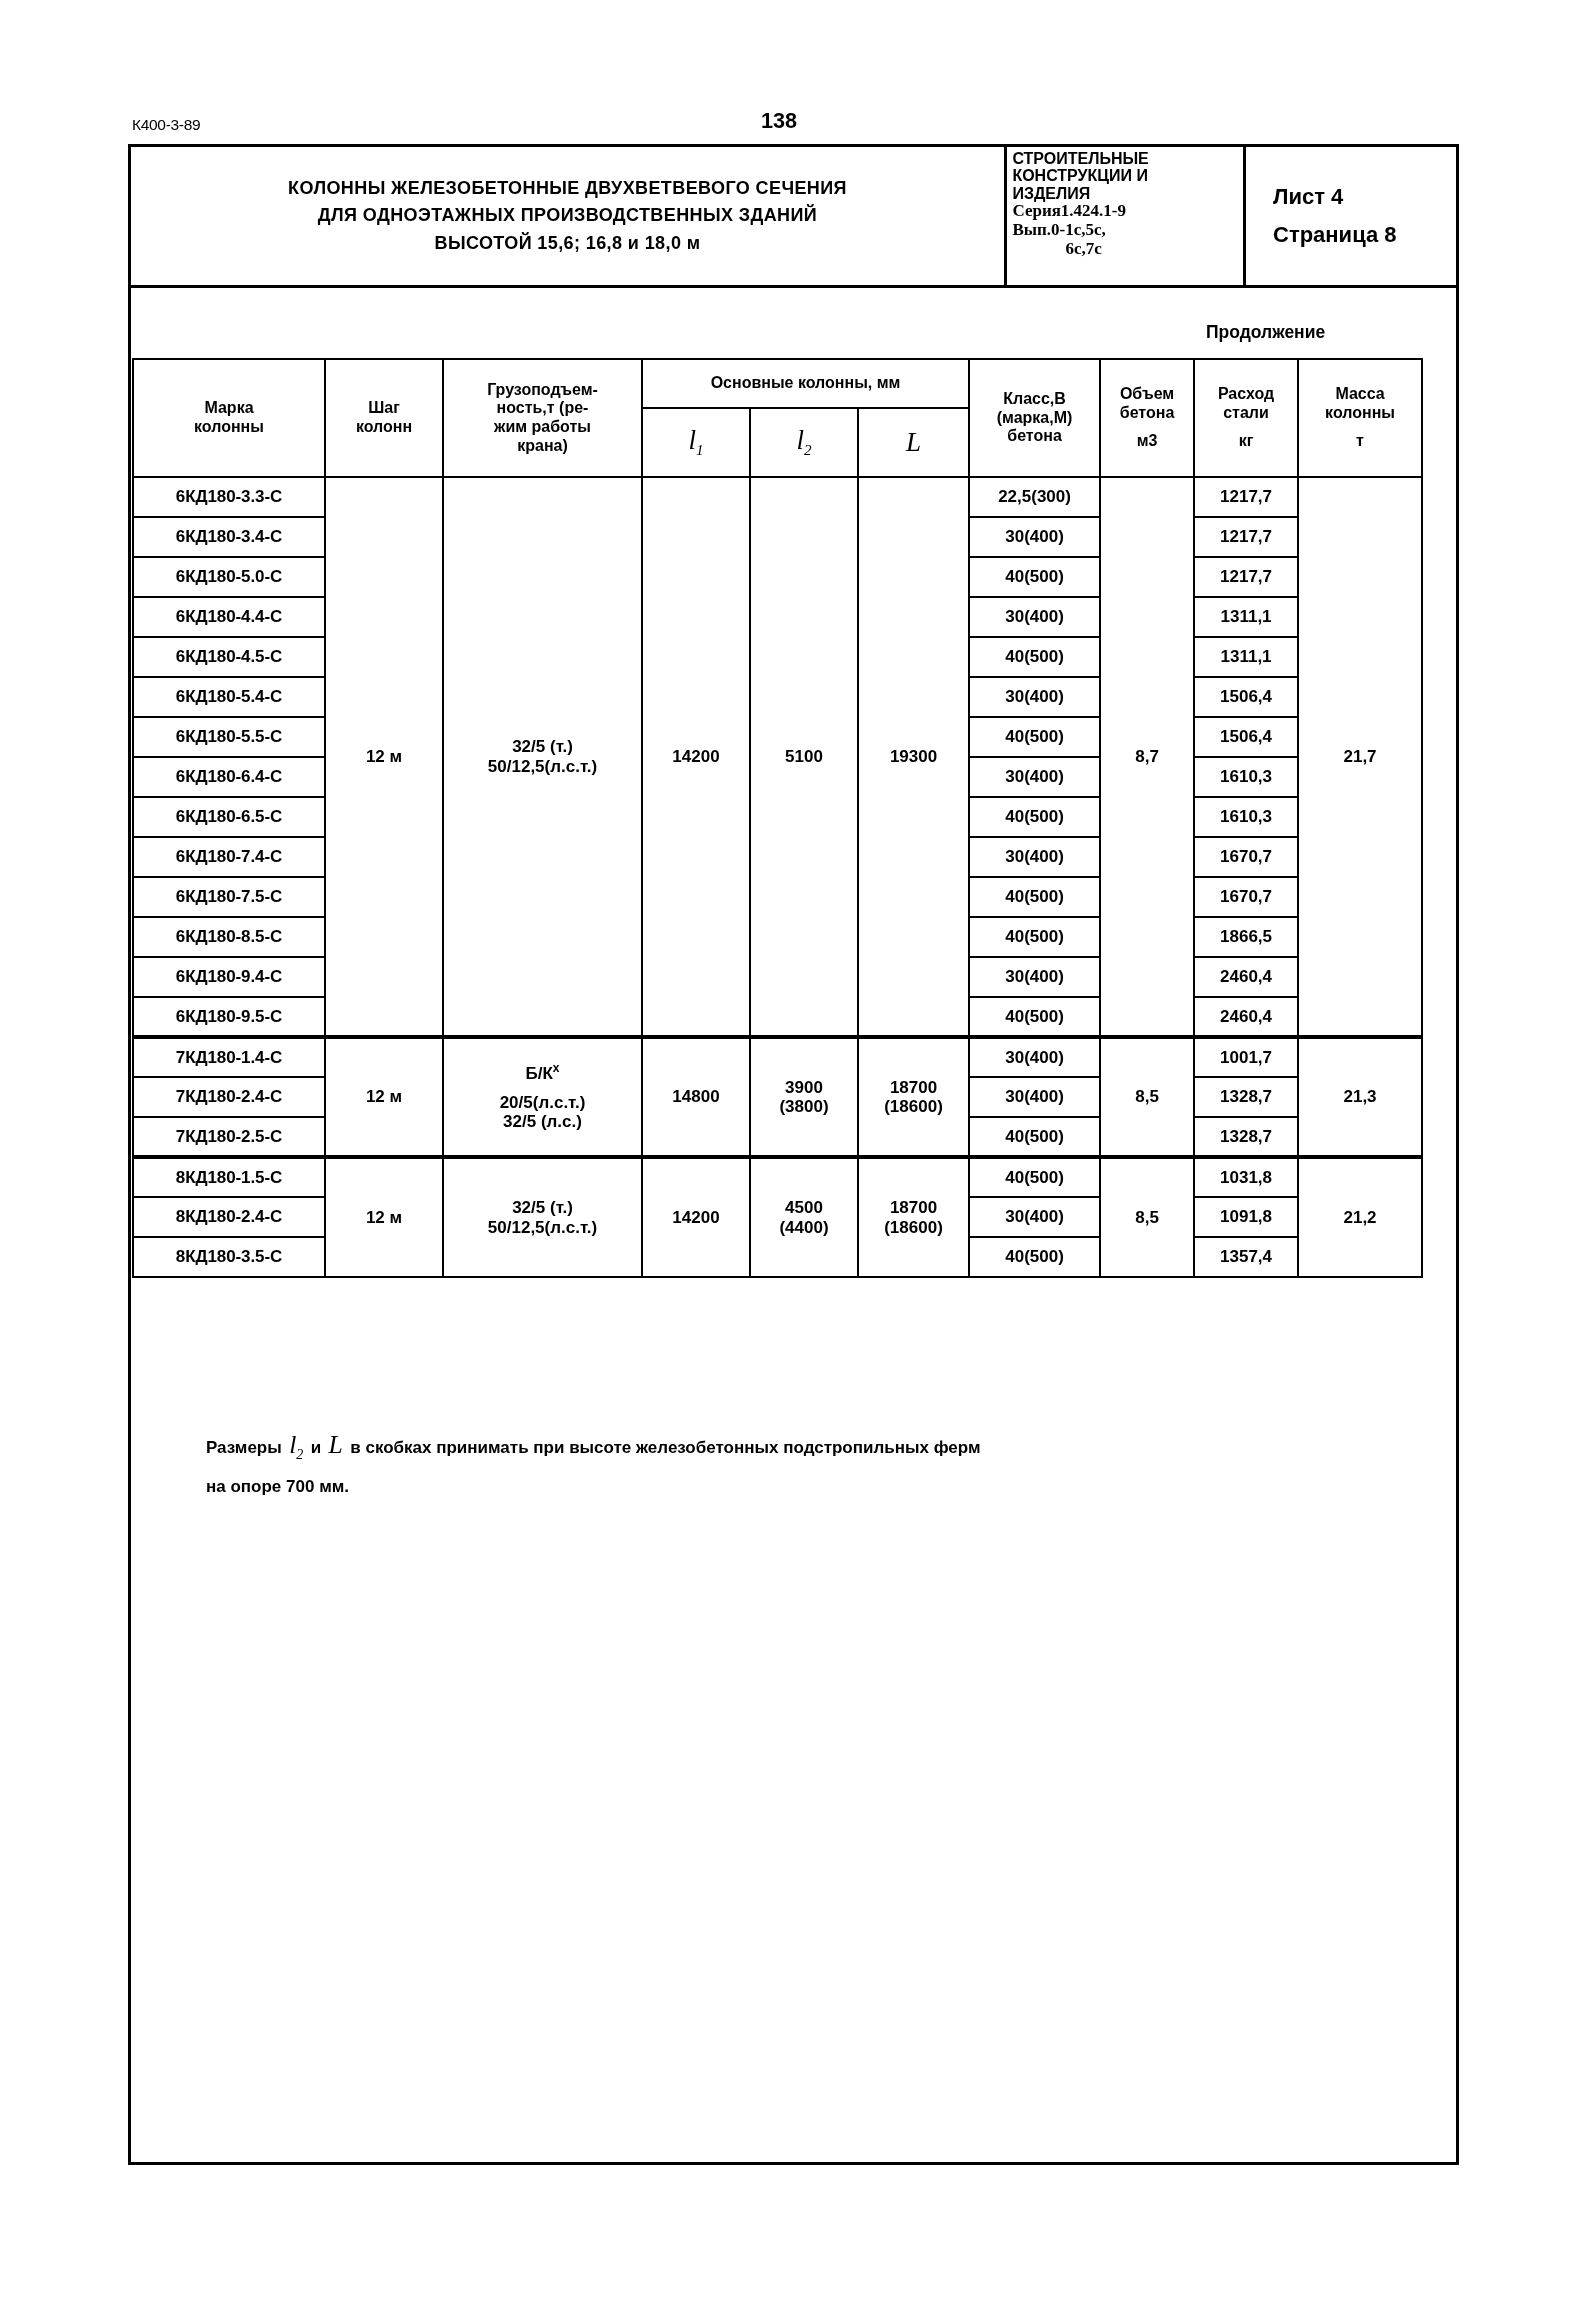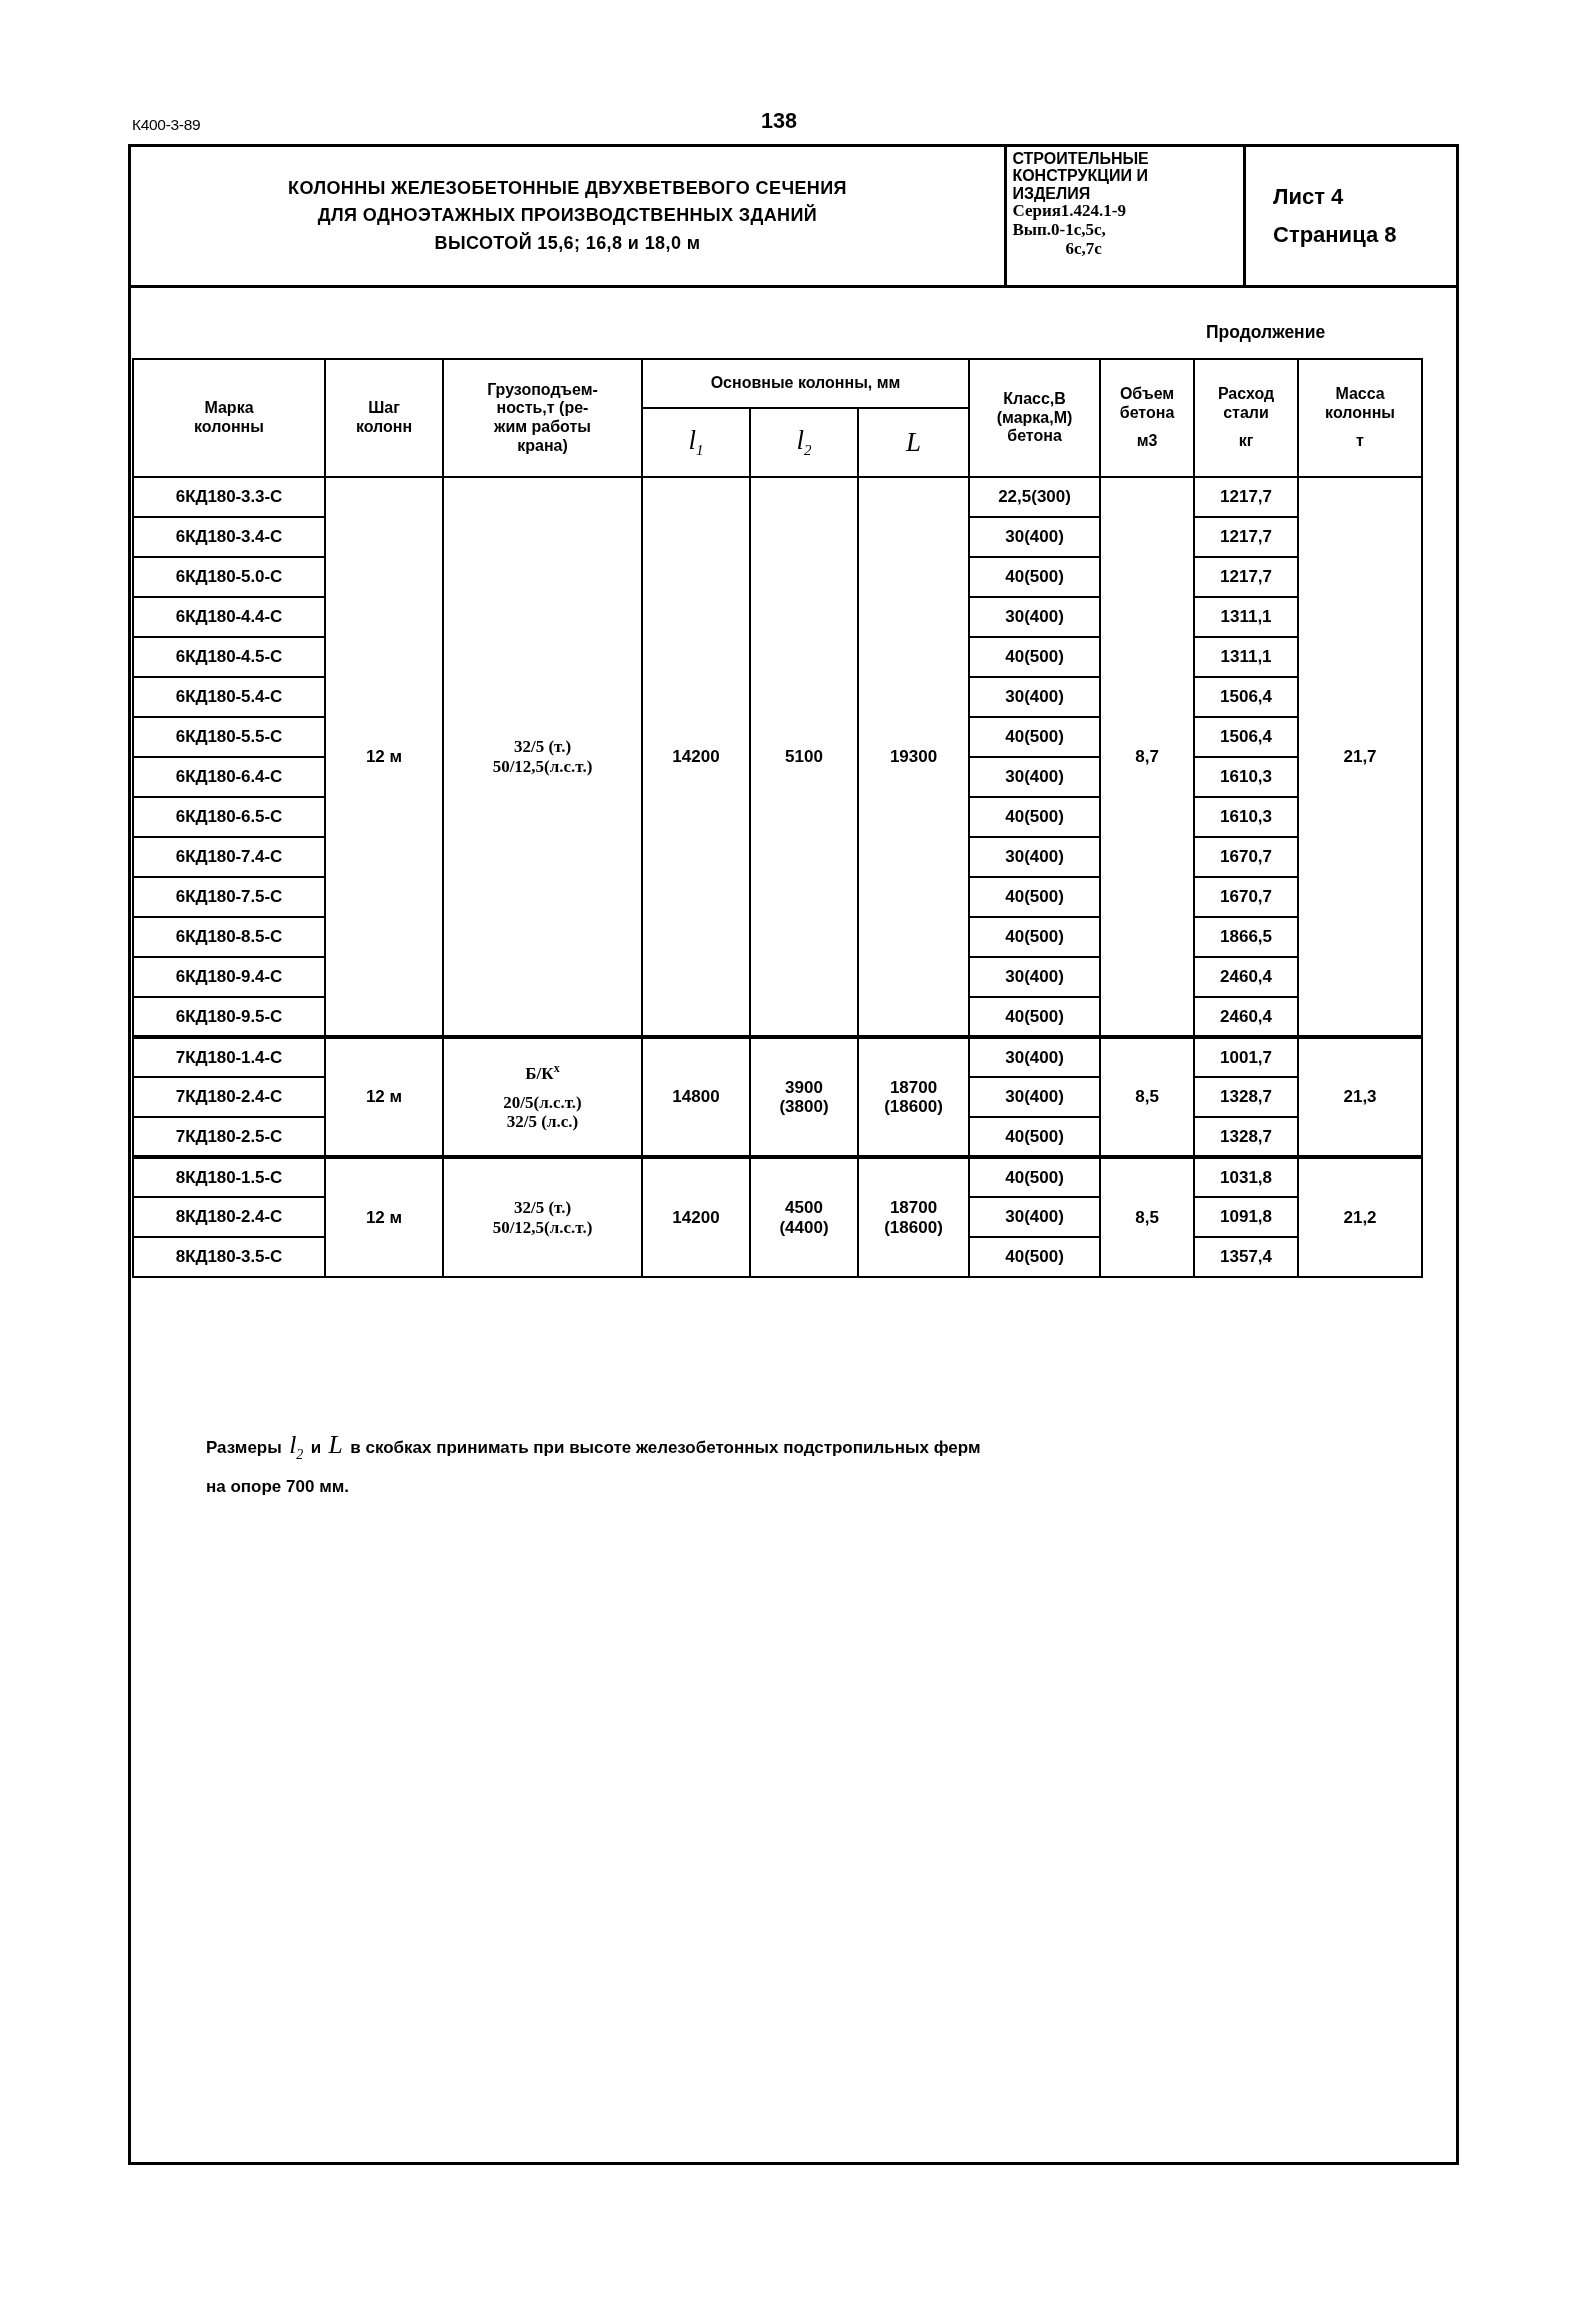--- a/index.html
+++ b/index.html
@@ -147,21 +147,20 @@
   .rowh { height: 40px; }
 
   .mark-cell {
     font-size: 17.5px;
     letter-spacing: -0.1px;
   }
   .cap-cell {
     font-size: 17px;
     line-height: 1.25;
     white-space: nowrap;
-    font-family: Liberation Serif, serif;
   }
   .cap-cell sup {
     font-size: 12px;
     vertical-align: super;
   }
   .dim-cell { font-size: 17.5px; }
   .small2 { font-size: 17px; line-height: 1.2; }
 
   
   .mathl {

